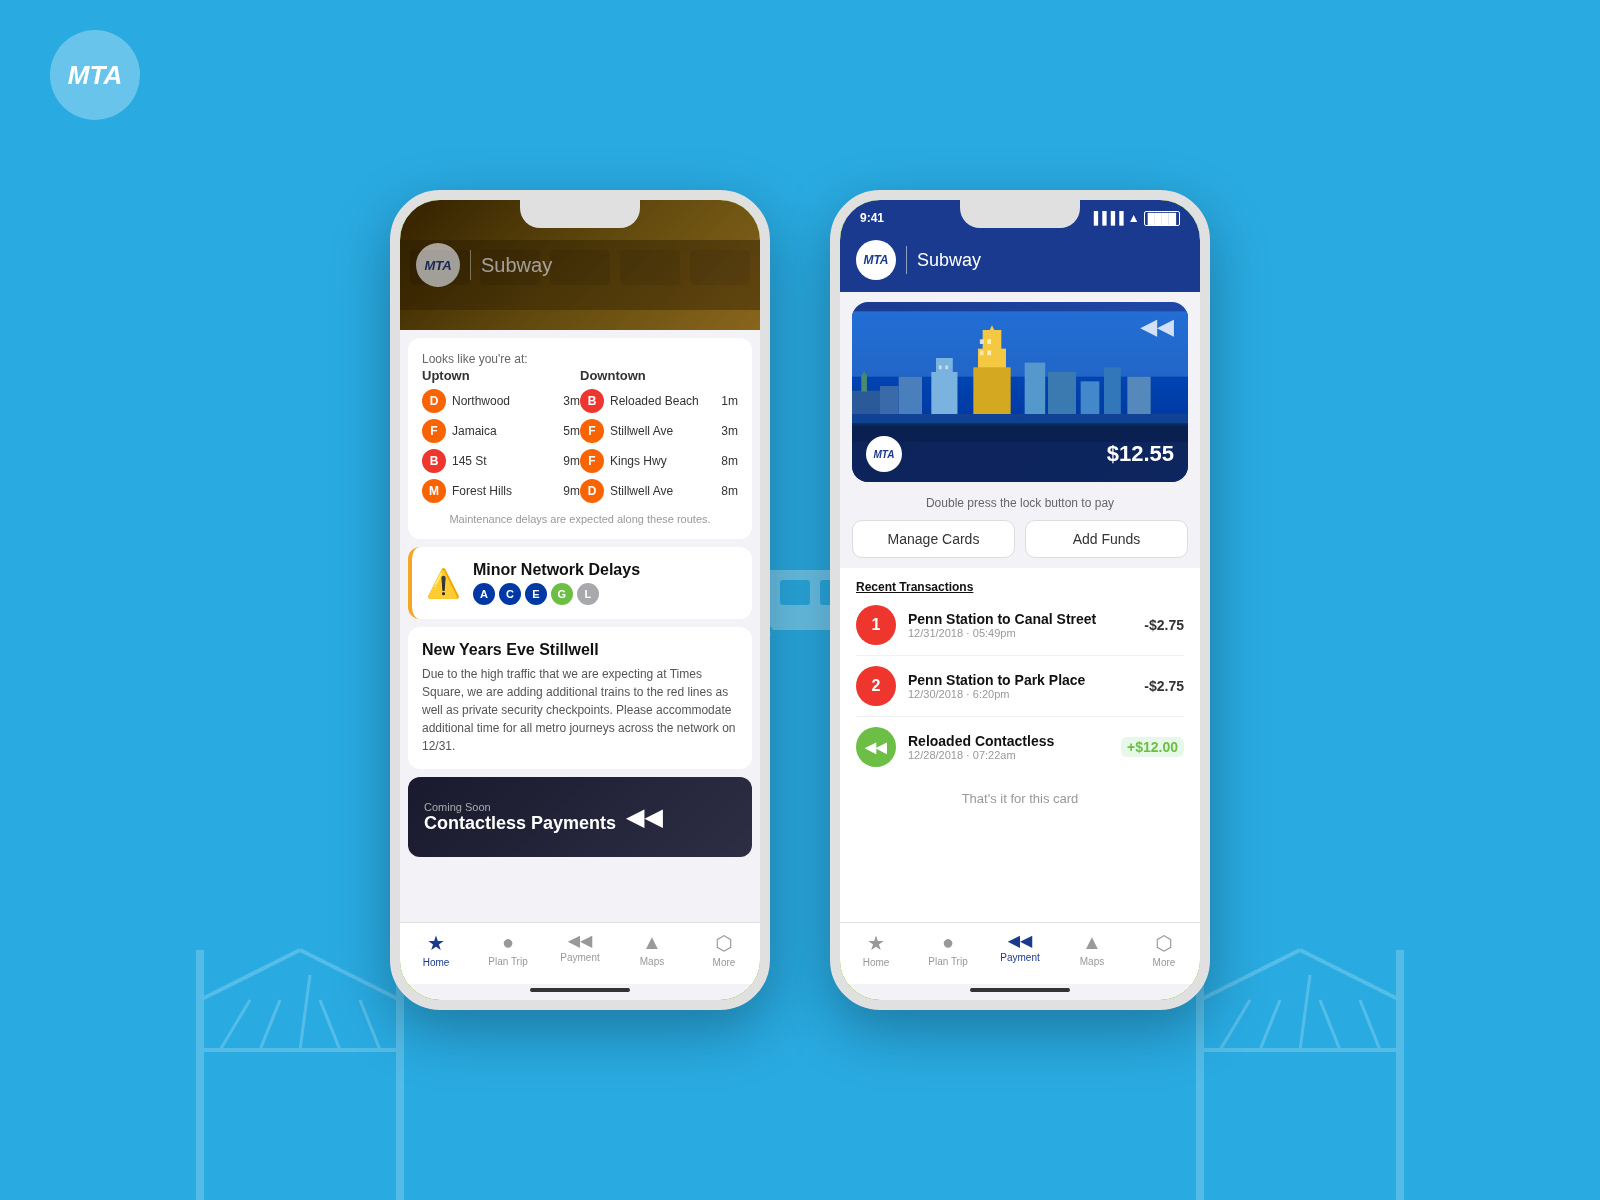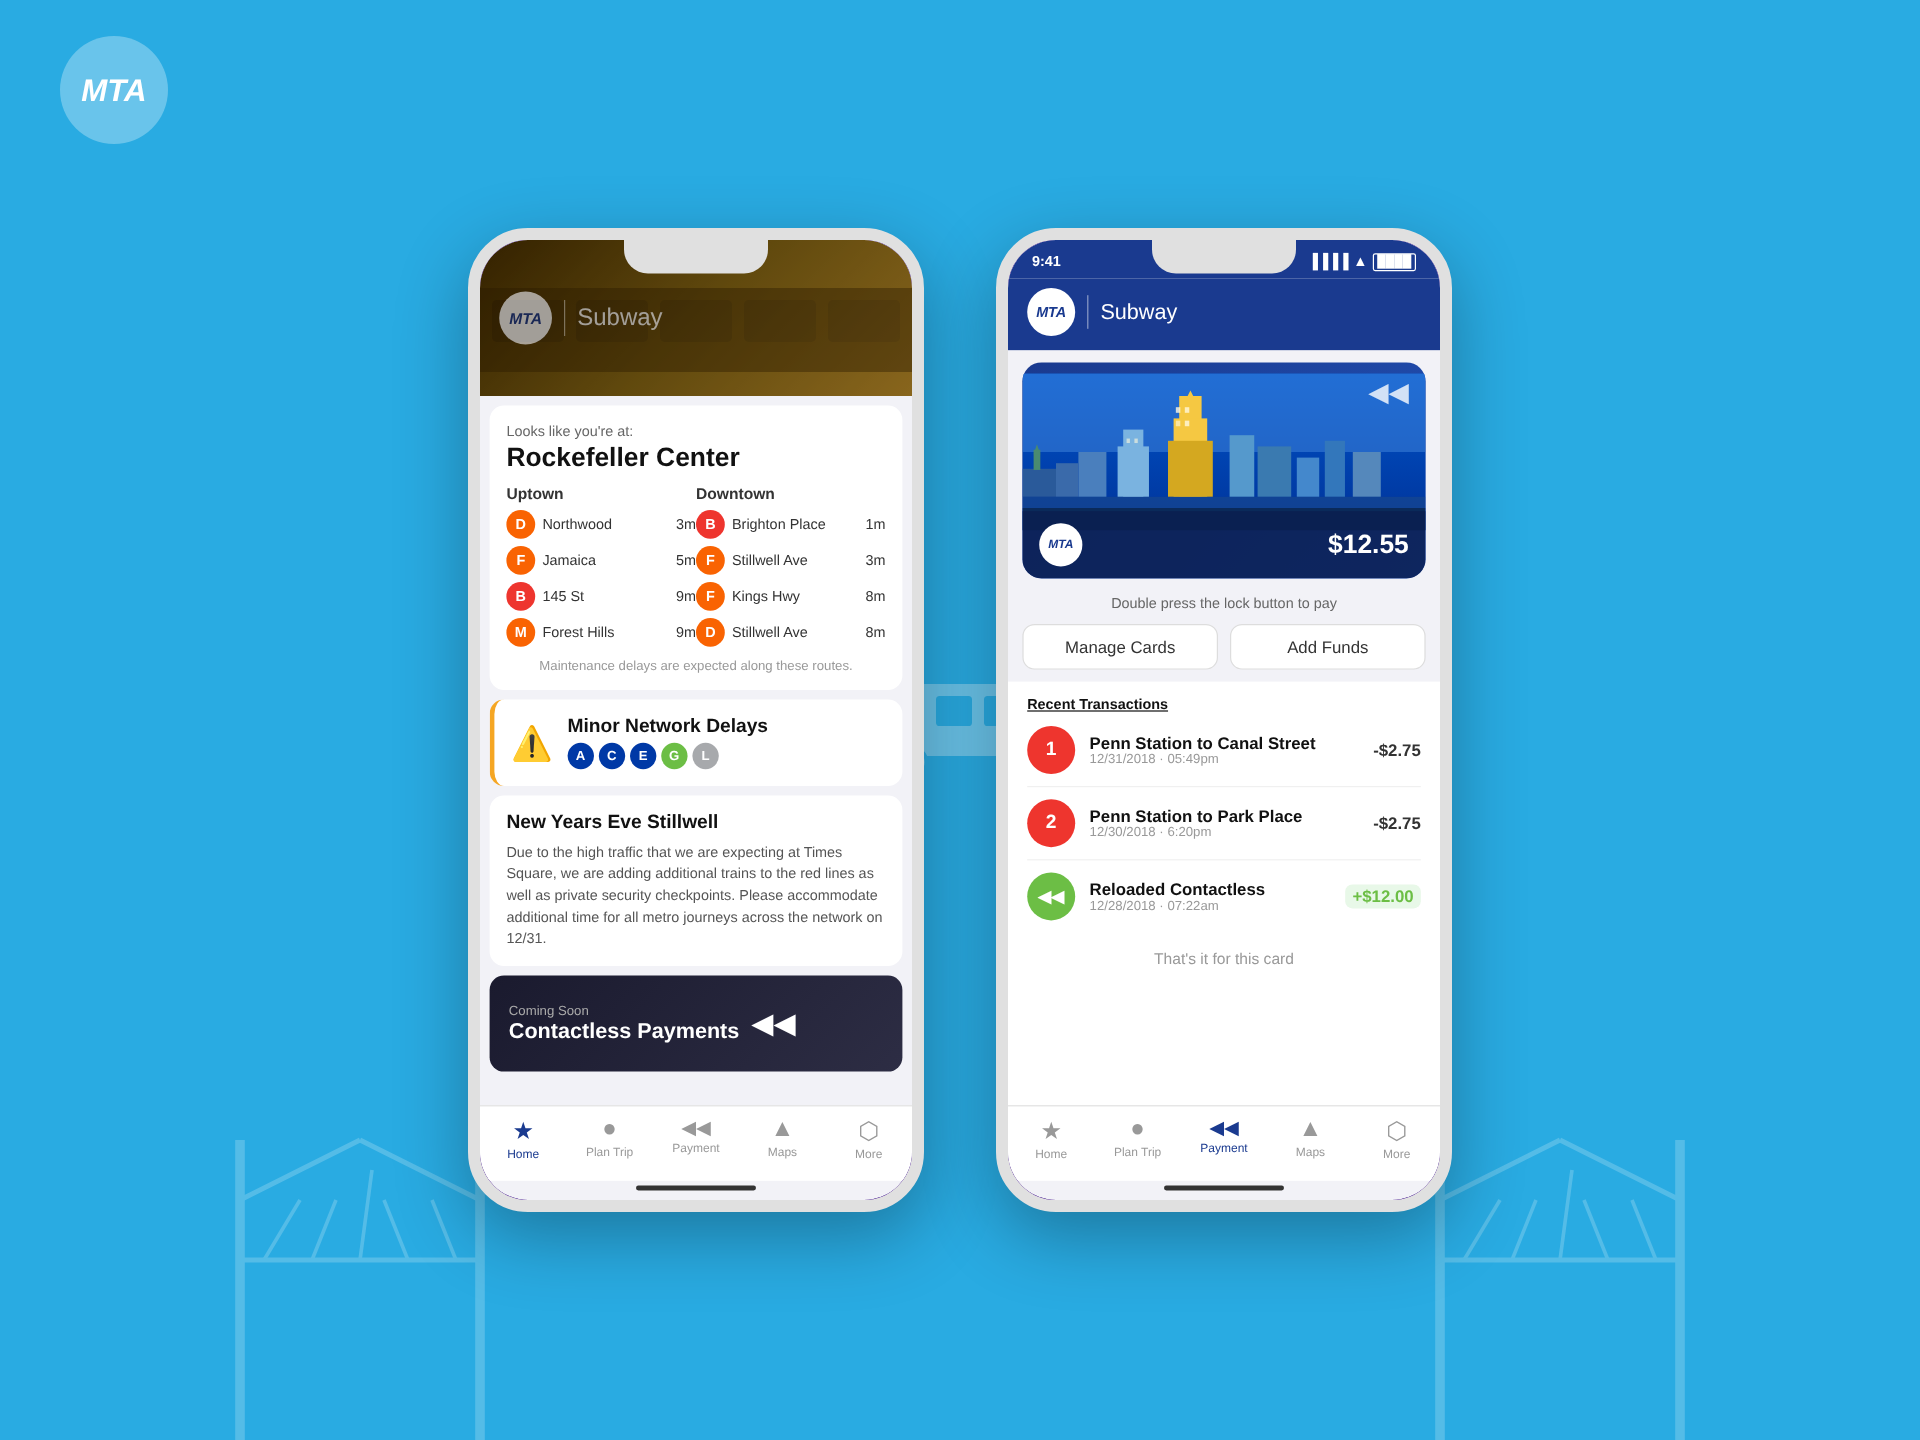--- a/index.html
+++ b/index.html
@@ -48,21 +48,21 @@
       gap: 60px;
       align-items: center;
       position: relative;
       z-index: 10;
     }
 
     
     .phone {
       width: 380px;
       height: 820px;
-      background: #4c1d95;
+      background: #84cc16;
       border-radius: 50px;
       box-shadow: 0 20px 60px rgba(0,0,0,0.3);
       position: relative;
       overflow: hidden;
       border: 10px solid #e0e0e0;
     }
 
     .phone-notch {
       position: absolute;
       top: 0;
@@ -549,21 +549,20 @@
           <rect x="220" y="50" width="60" height="35" rx="4" fill="#1a0e00"></rect>
           <rect x="290" y="50" width="60" height="35" rx="4" fill="#1a0e00"></rect>
         </svg>
       </div>
 
 
       <div class="phone-content">
 
         <div class="card">
           <div class="location-label">Looks like you're at:</div>
-          <div class="location-name">Rockefeller Center</div>
           <div class="trains-grid">
             <div>
               <div class="trains-col-header">Uptown</div>
               <div class="train-row">
                 <div class="train-badge badge-d">D</div>
                 <span class="train-dest">Northwood</span>
                 <span class="train-time">3m</span>
               </div>
               <div class="train-row">
                 <div class="train-badge badge-f">F</div>
@@ -578,21 +577,21 @@
               <div class="train-row">
                 <div class="train-badge" style="background:#f96302">M</div>
                 <span class="train-dest">Forest Hills</span>
                 <span class="train-time">9m</span>
               </div>
             </div>
             <div>
               <div class="trains-col-header">Downtown</div>
               <div class="train-row">
                 <div class="train-badge" style="background:#ee352e">B</div>
-                <span class="train-dest">Brighton Place</span>
+                <span class="train-dest">Reloaded Beach</span>
                 <span class="train-time">1m</span>
               </div>
               <div class="train-row">
                 <div class="train-badge badge-f">F</div>
                 <span class="train-dest">Stillwell Ave</span>
                 <span class="train-time">3m</span>
               </div>
               <div class="train-row">
                 <div class="train-badge badge-f">F</div>
                 <span class="train-dest">Kings Hwy</span>

